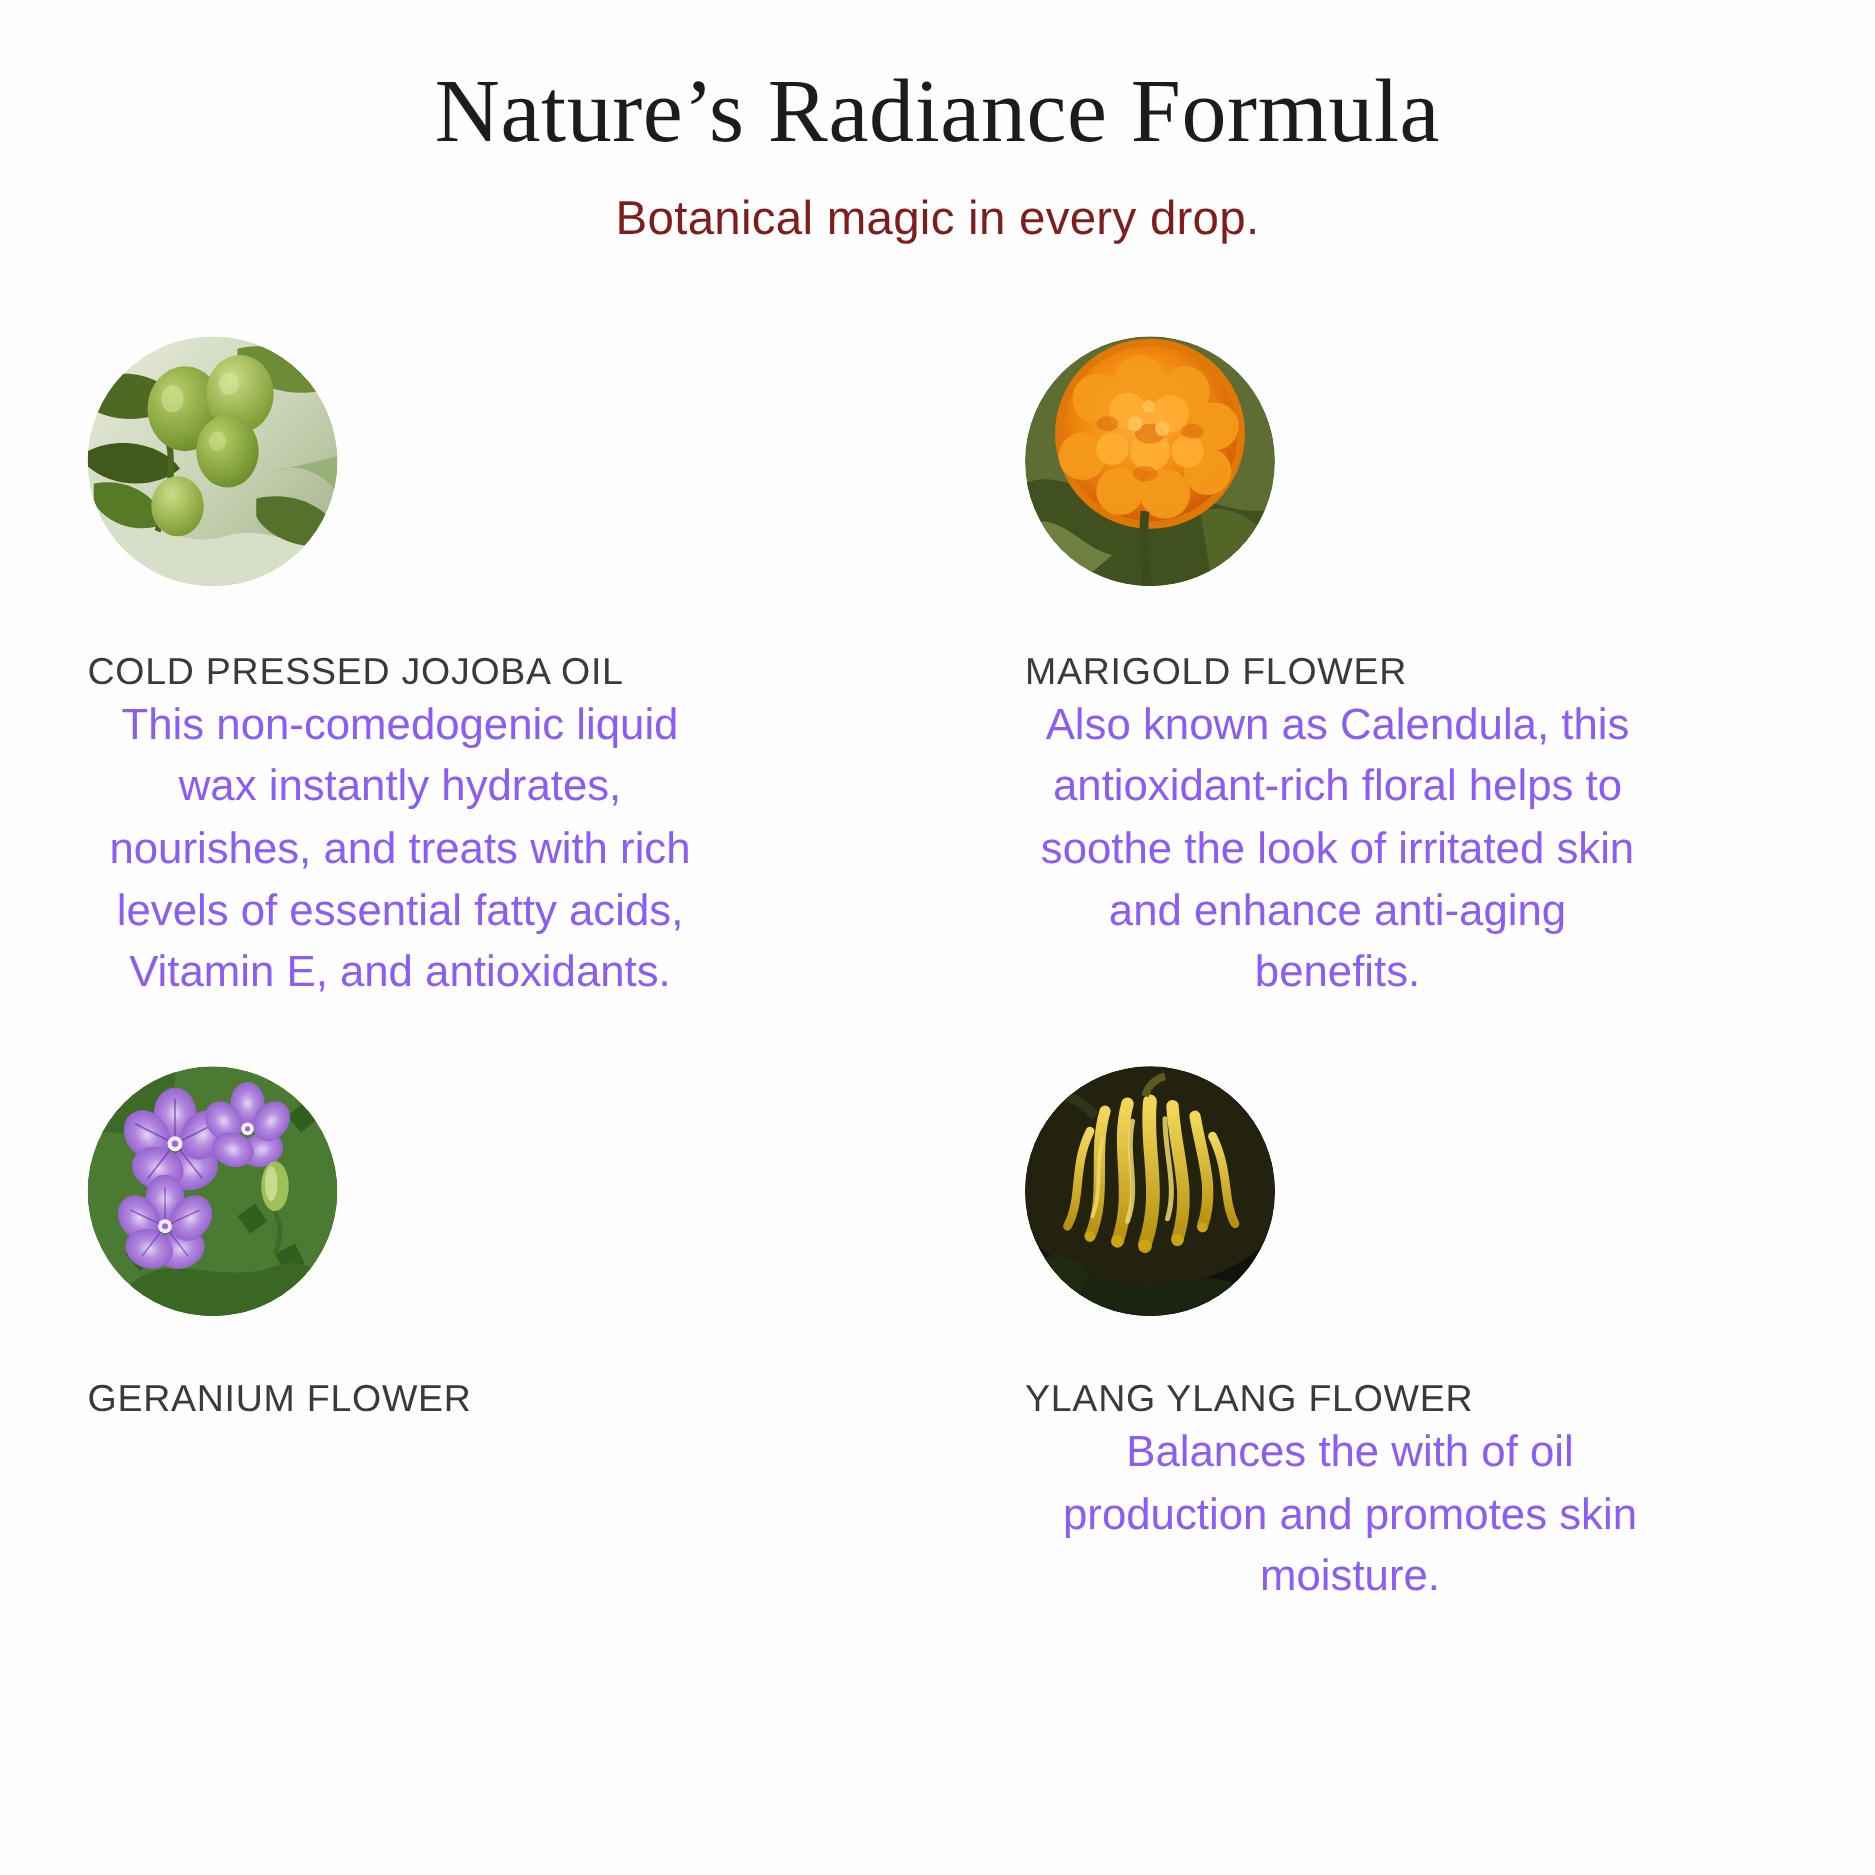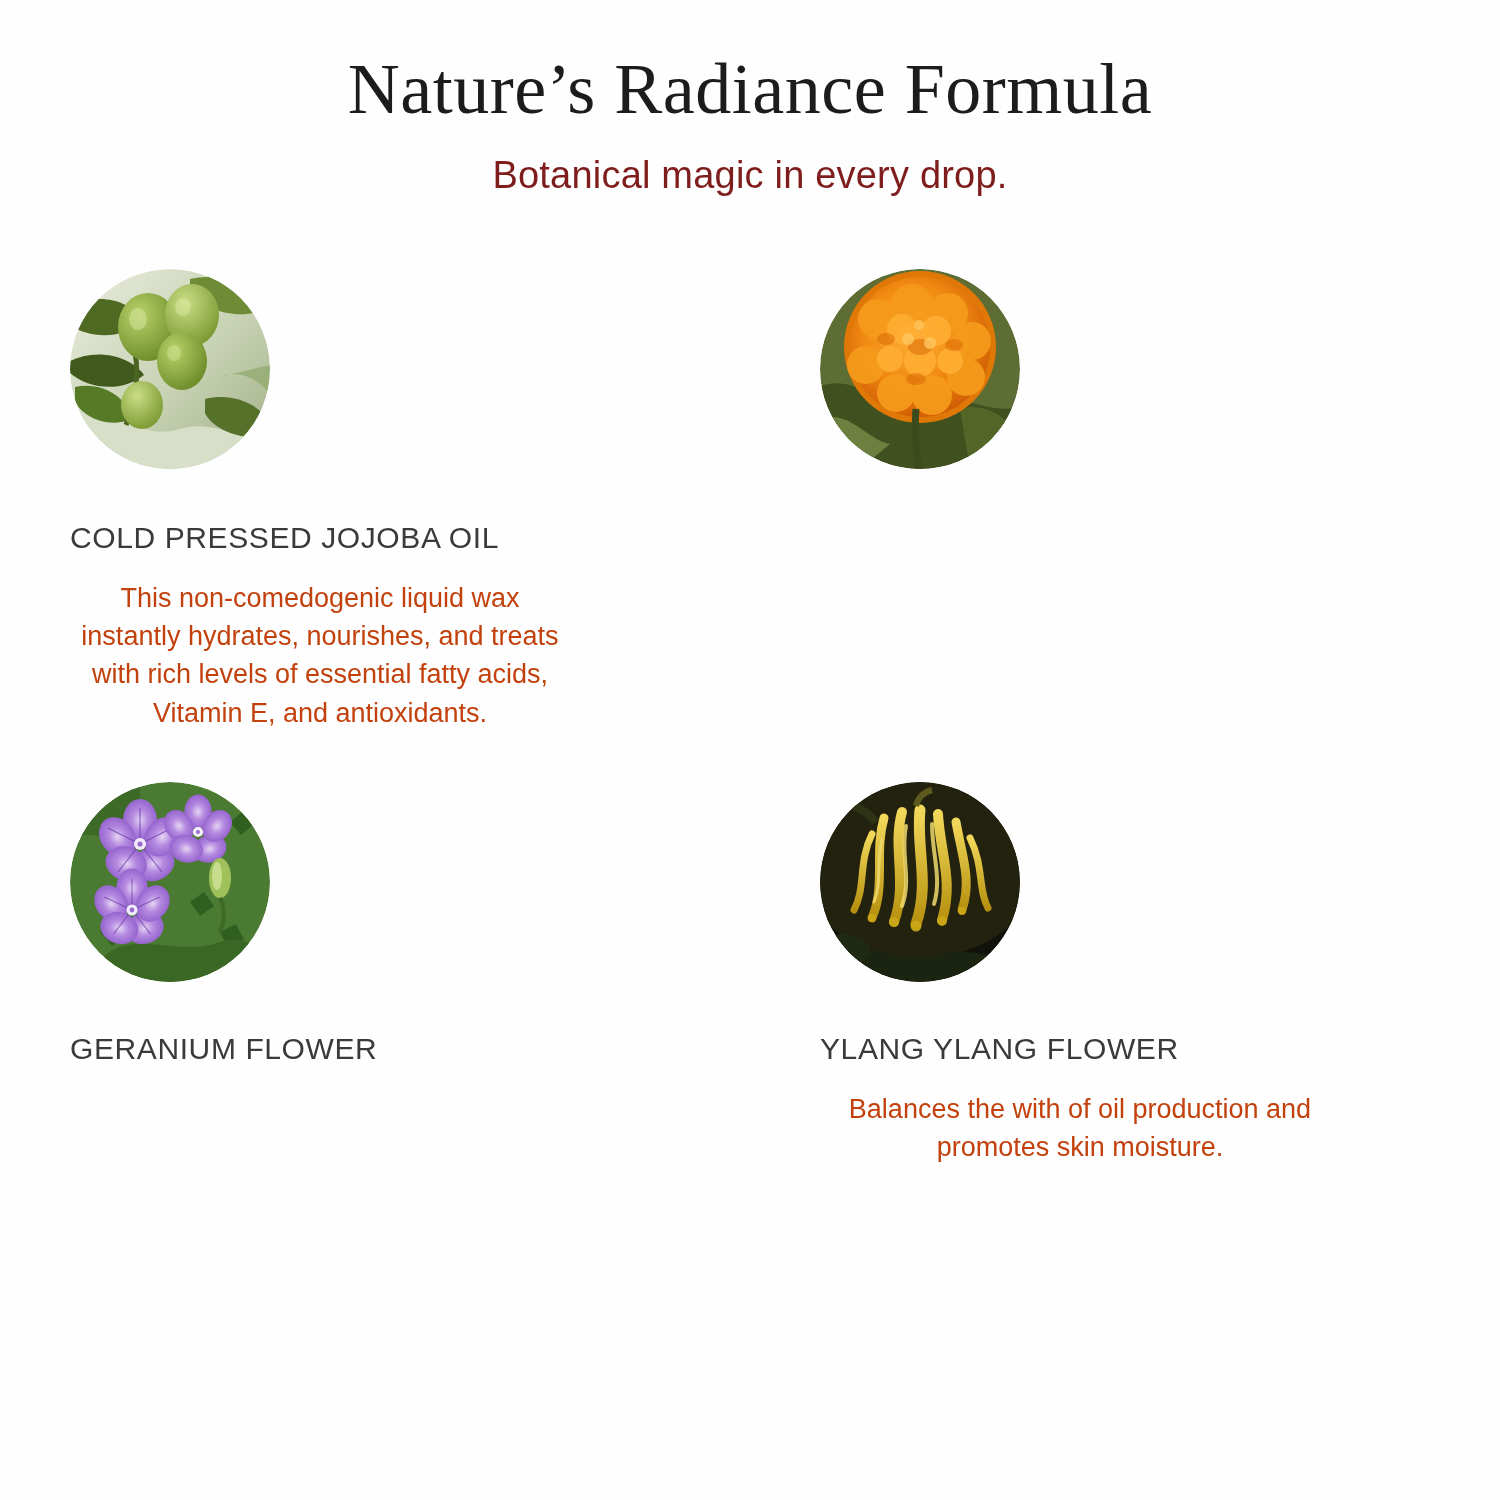--- a/index.html
+++ b/index.html
@@ -73,24 +73,23 @@
 
   .card-title {
     margin-top: 52px;
     font-size: 30px;
     font-weight: 400;
     letter-spacing: 0.6px;
     color: #3a3a38;
     text-align: center;
   }
   .card-desc {
-    margin-top: 24px;
-    font-size: 27px;
+    font-size: 35px;
     line-height: 1.42;
-    color: #c2410c;
+    color: #8b5cf6;
     text-align: center;
     max-width: 500px;
   }
   .card.row2 .card-title { margin-top: 50px; }
   .card.row2 .card-desc { max-width: 520px; }
 </style>
 </head>
 <body>
 
 <div class="page">
@@ -201,20 +200,22 @@
               <g fill="#ffc660" opacity="0.8">
                 <circle cx="88" cy="70" r="6"></circle>
                   <circle cx="110" cy="74" r="6"></circle>
                 <circle cx="99" cy="56" r="5"></circle>
               </g>
             </g>
             <path d="M96 140 C 94 160, 96 180, 98 200" stroke="#3c4b1c" stroke-width="7" fill="none"></path>
           </g>
         </svg>
       </div>
+      <div class="card-title">MARIGOLD FLOWER</div>
+      <div class="card-desc">Also known as Calendula, this antioxidant-rich floral helps to soothe the look of irritated skin and enhance anti-aging benefits.</div>
     </div>
 
     <div class="card row2">
       <div class="thumb">
         <svg viewBox="0 0 200 200" xmlns="http://www.w3.org/2000/svg">
           <defs>
             <clipPath id="c3">
                 <circle cx="100" cy="100" r="100"></circle>
               </clipPath>
             <radialGradient id="g1" cx="50%" cy="50%" r="60%">

